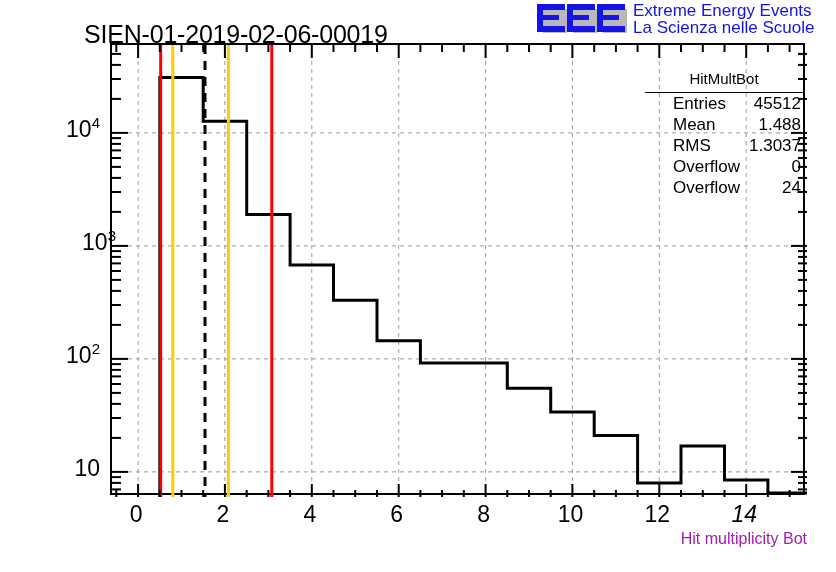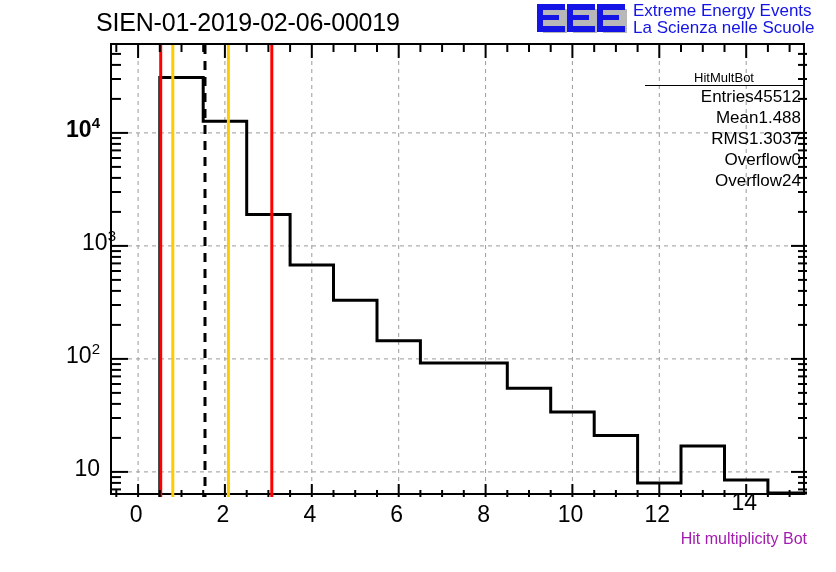--- a/index.html
+++ b/index.html
@@ -15,26 +15,25 @@
     width: 836px;
     height: 572px;
     background: #ffffff;
     overflow: hidden;
   }
 
   
   #plot-title {
     position: absolute;
     left: 84px;
-    top: 8px;
+    top: 20px;
     font-size: 25px;
     color: #000000;
     letter-spacing: -0.2px;
     white-space: nowrap;
-    margin-left: 12px;
   }
 
   
   #logo {
     position: absolute;
     left: 537px;
     top: 2px;
     width: 296px;
     height: 36px;
   }
@@ -109,30 +108,31 @@
     position: absolute;
     left: 645px;
     top: 70px;
     width: 158px;
     font-size: 17px;
     color: #000000;
     background: transparent;
   }
   #stats-title {
     text-align: center;
-    padding-bottom: 0;
+    padding-bottom: 5px;
     border-bottom: 1.5px solid #000000;
-    font-size: 13px;
+    font-size: 15px;
   }
   .stat-row {
     display: flex;
-    justify-content: flex-end;
+    justify-content: space-between;
     padding: 0px 2px 0px 4px;
     line-height: 21px;
     white-space: nowrap;
+    margin-left: 24px;
   }
   .stat-name { text-align: left; }
   .stat-val  { text-align: right; }
 </style>
 </head>
 <body>
 
 <div id="canvas">
 
   <div id="plot-title">SIEN-01-2019-02-06-00019</div>
@@ -327,25 +327,25 @@
   </div>
 
   <div id="axis-labels">
       <div class="xlab" style="left: 106.062px; top: 501px; width: 60px;">0</div>
       <div class="xlab" style="left: 192.938px; top: 501px; width: 60px;">2</div>
       <div class="xlab" style="left: 279.812px; top: 501px; width: 60px;">4</div>
       <div class="xlab" style="left: 366.688px; top: 501px; width: 60px;">6</div>
       <div class="xlab" style="left: 453.562px; top: 501px; width: 60px;">8</div>
       <div class="xlab" style="left: 540.438px; top: 501px; width: 60px;">10</div>
       <div class="xlab" style="left: 627.312px; top: 501px; width: 60px;">12</div>
-      <div class="xlab" style="left: 714.188px; top: 489px; width: 60px;">14</div>
+      <div class="xlab" style="left: 714.188px; top: 501px; width: 60px; font-style: italic;">14</div>
       <div class="ylab" style="left: 2px; top: 454.931px; width: 98px;">10</div>
       <div class="ylab" style="left: 2px; top: 341.931px; width: 98px;">10<sup>2</sup></div>
       <div class="ylab" style="left: 18px; top: 228.931px; width: 98px;">10<sup>3</sup></div>
-      <div class="ylab" style="left: 2px; top: 115.931px; width: 98px; font-weight: bold;">10<sup>4</sup></div>
+      <div class="ylab" style="left: 2px; top: 115.931px; width: 98px;">10<sup>4</sup></div>
     </div>
 
   <div id="xaxis-title">Hit multiplicity Bot</div>
 
   <div id="stats-box">
     <div id="stats-title">HitMultBot</div>
     <div id="stats-rows">
         <div class="stat-row">
           <span class="stat-name">Entries</span>
           <span class="stat-val">45512</span>

